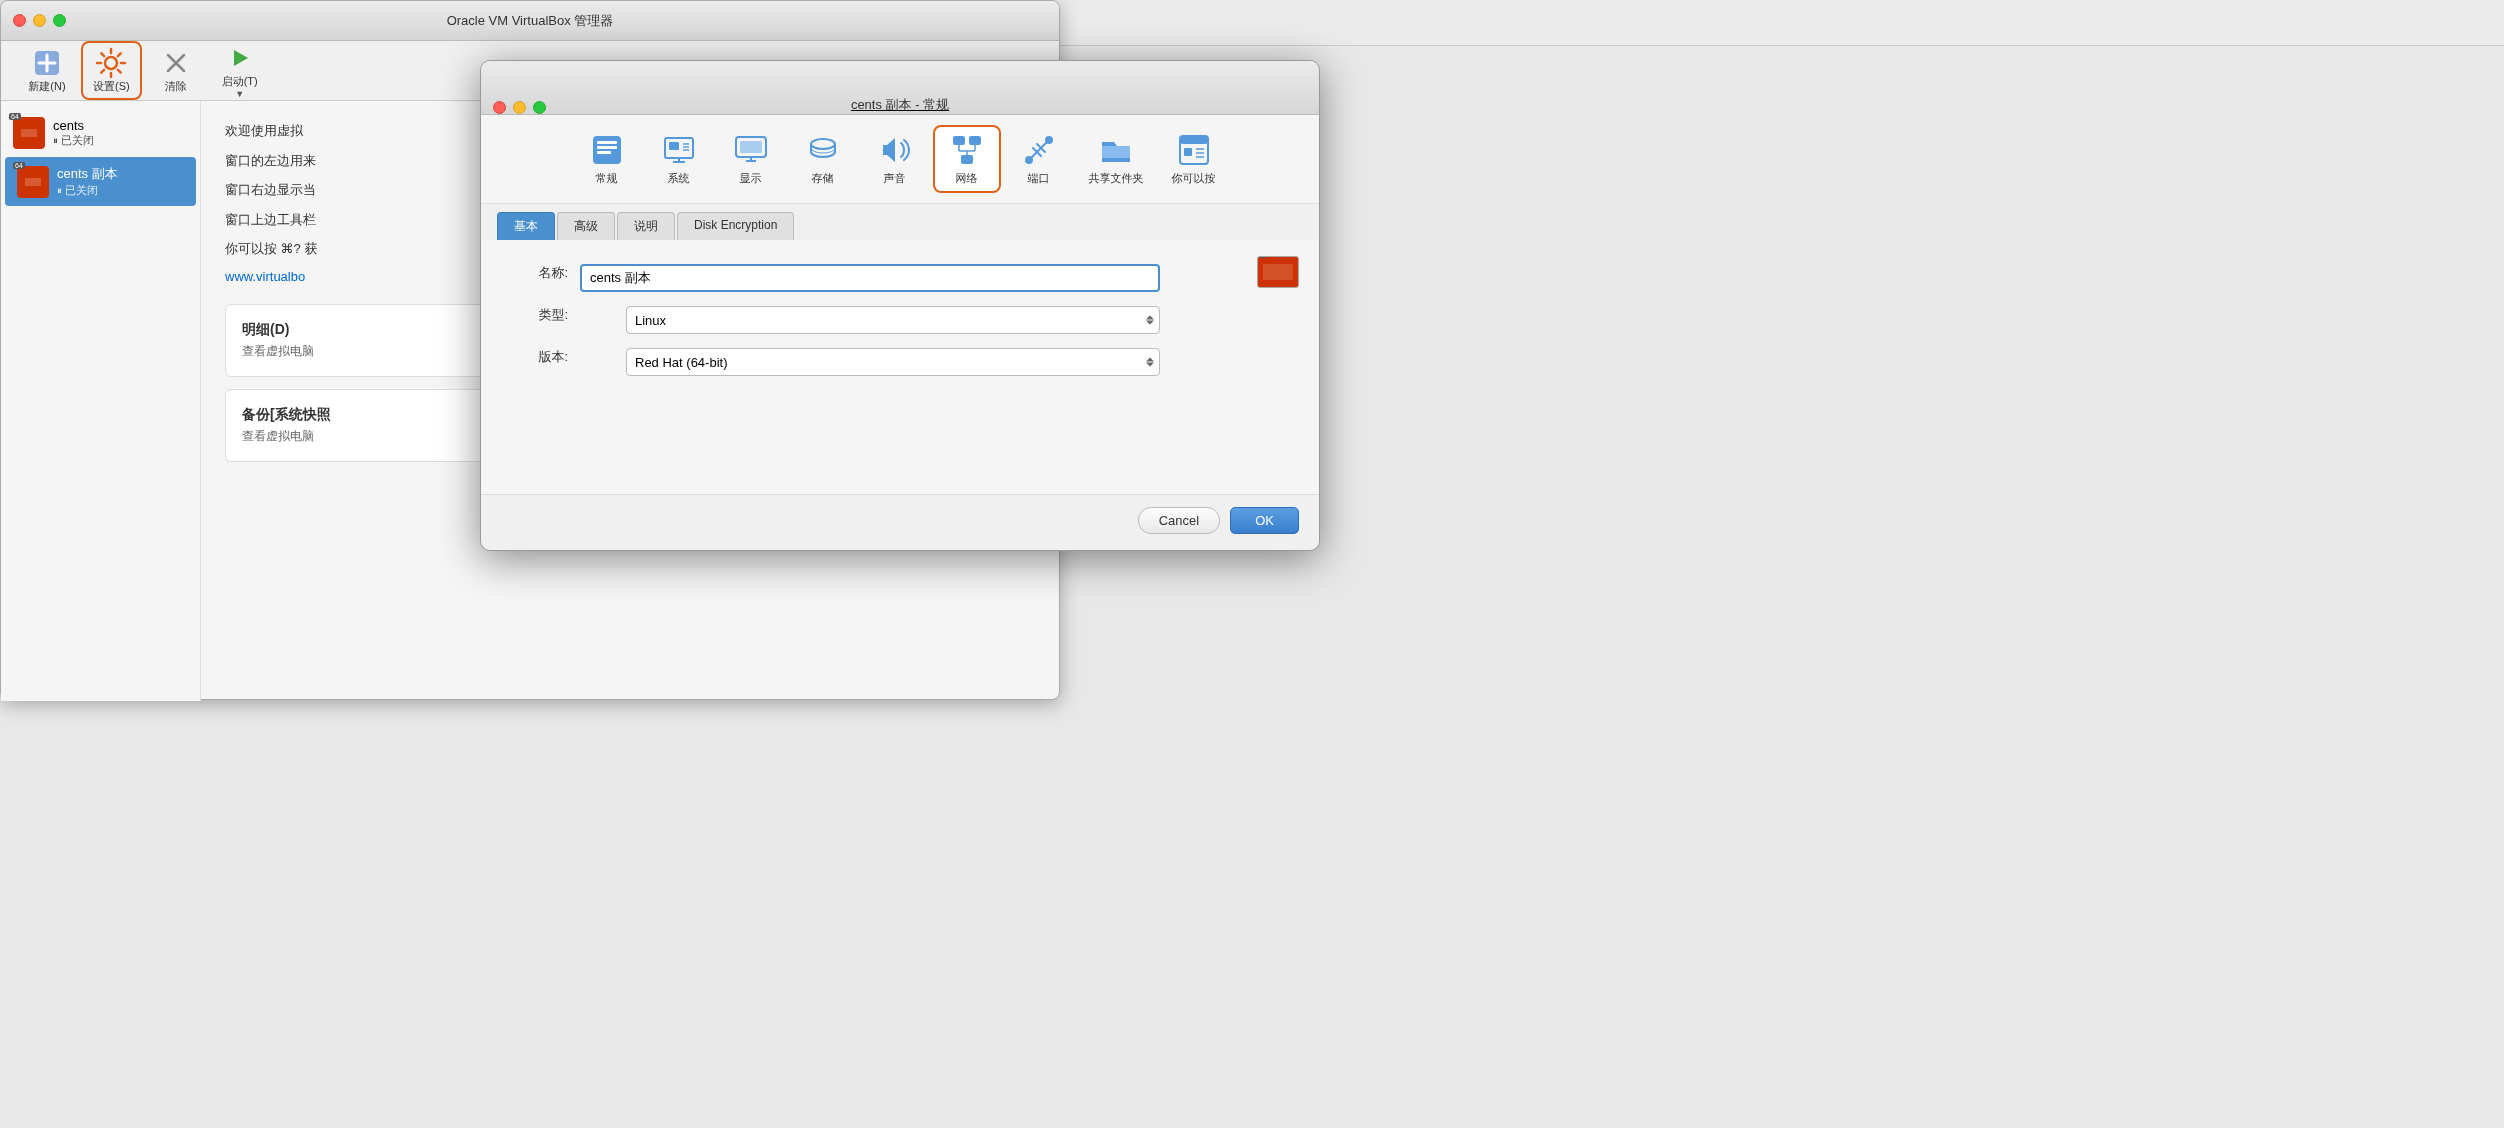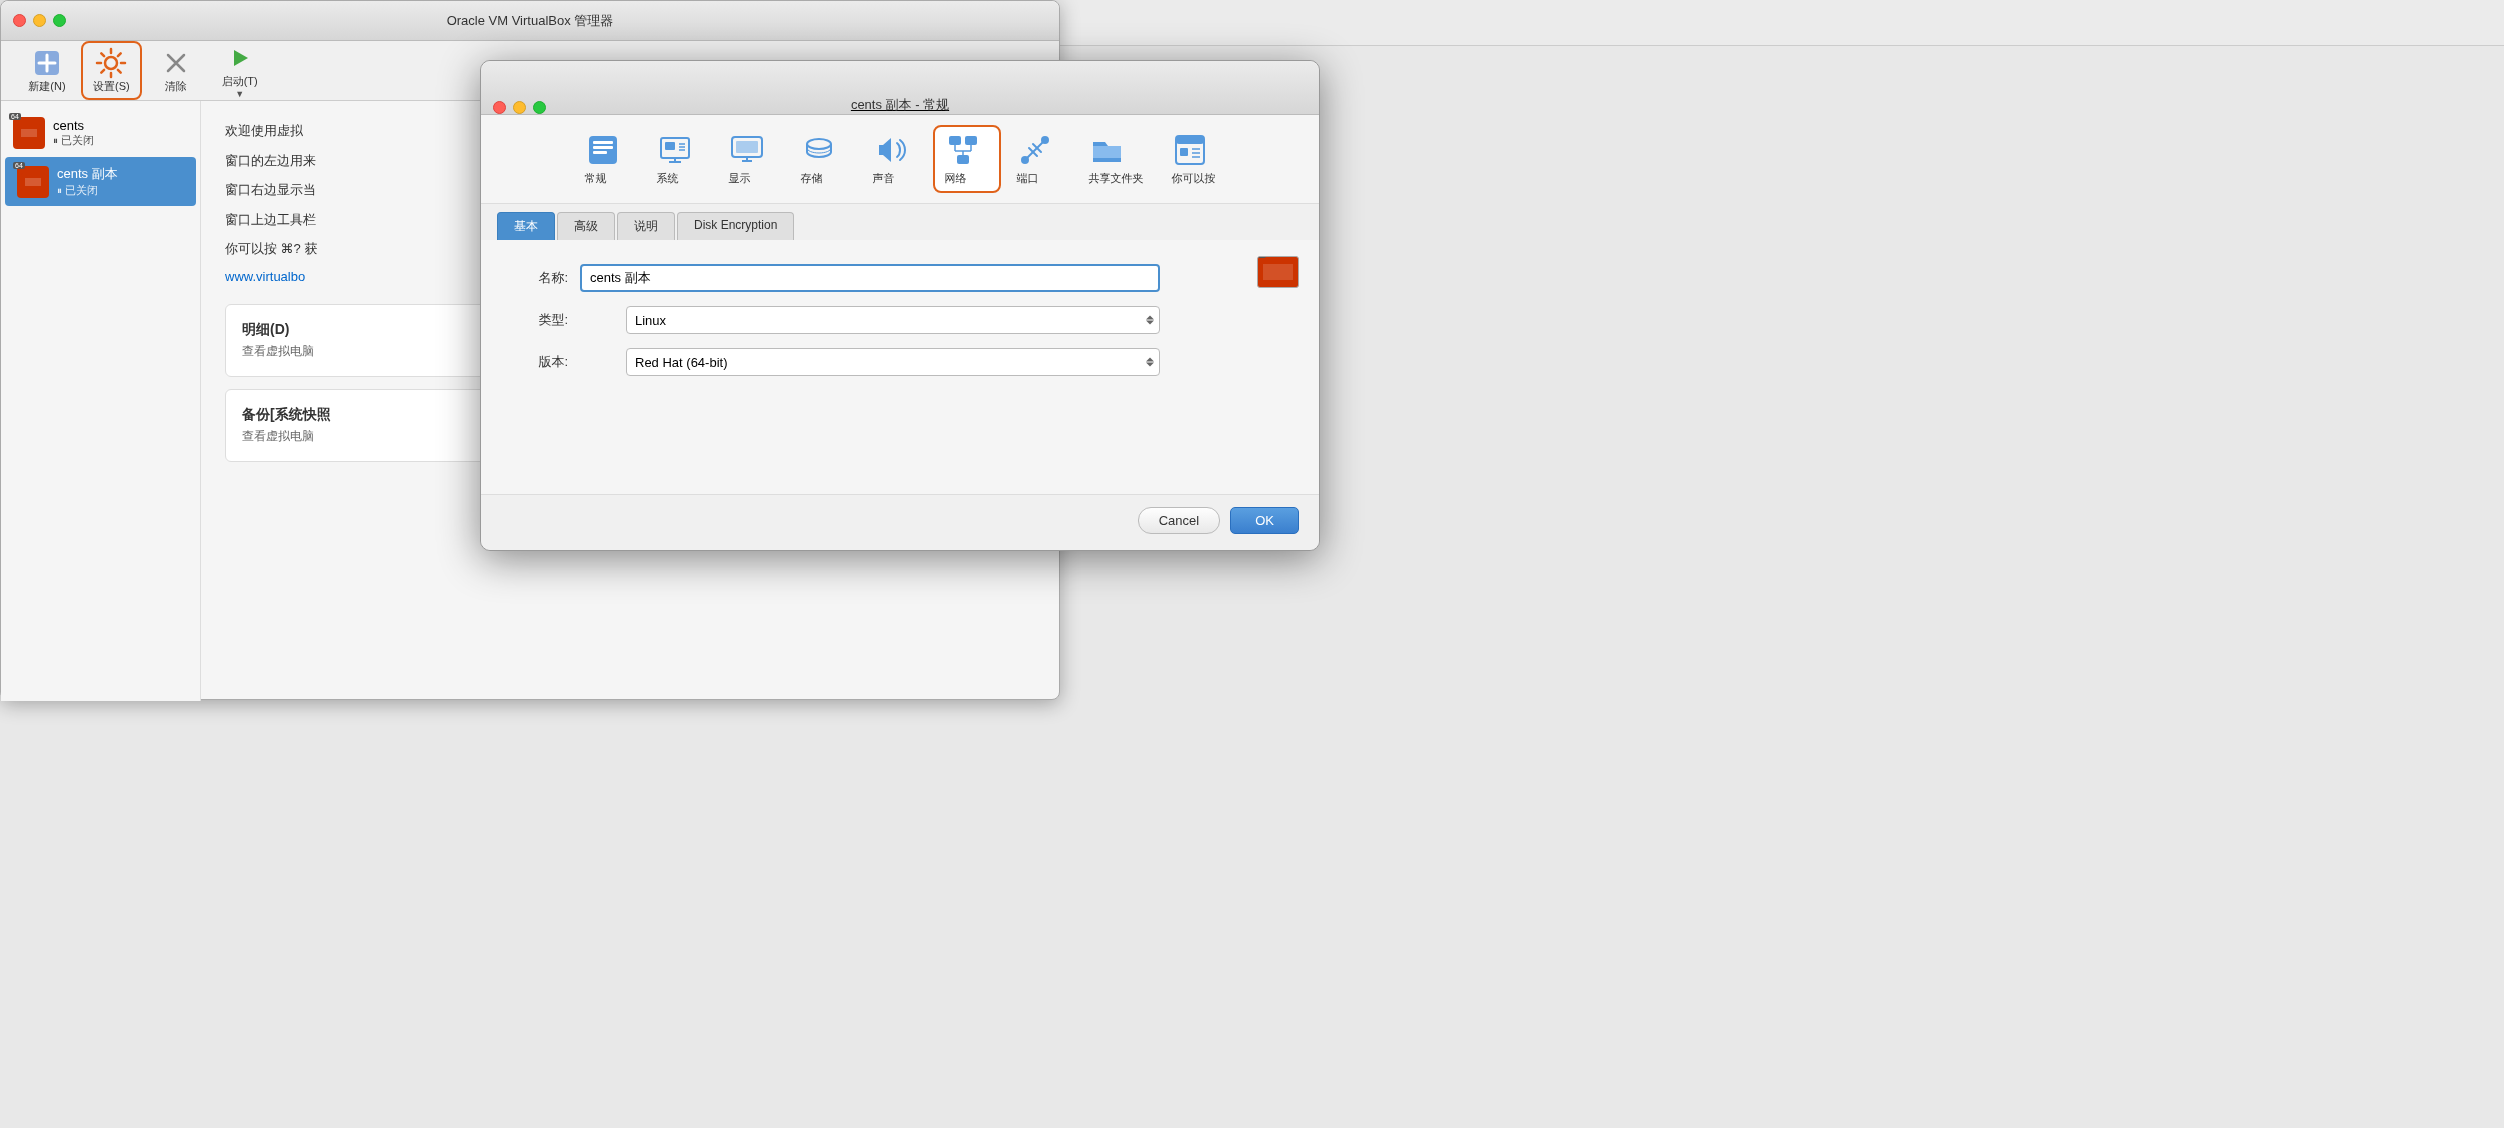--- a/index.html
+++ b/index.html
@@ -182,20 +182,21 @@
       align-items: center;
       justify-content: center;
       padding: 10px 16px;
       background: #f5f5f5;
       border-bottom: 1px solid #ddd;
       gap: 4px;
     }
     .dialog-icon-btn {
       display: flex;
       flex-direction: column;
+      align-items: center;
       font-size: 11px;
       color: #333;
       padding: 5px 10px;
       border-radius: 6px;
       cursor: pointer;
       min-width: 68px;
     }
     .dialog-icon-btn.active {
       border: 2px solid #e0621a;
       border-radius: 8px;
@@ -231,21 +232,21 @@
       border-color: #3a7fbe;
     }
 
     
     .dialog-content {
       padding: 24px 32px;
       background: #f5f5f5;
     }
     .form-row {
       display: flex;
-      align-items: center;
+      align-items: flex-start;
       margin-bottom: 14px;
       gap: 12px;
     }
     .form-label {
       font-size: 13px;
       color: #333;
       min-width: 55px;
       text-align: right;
     }
     .form-input {

